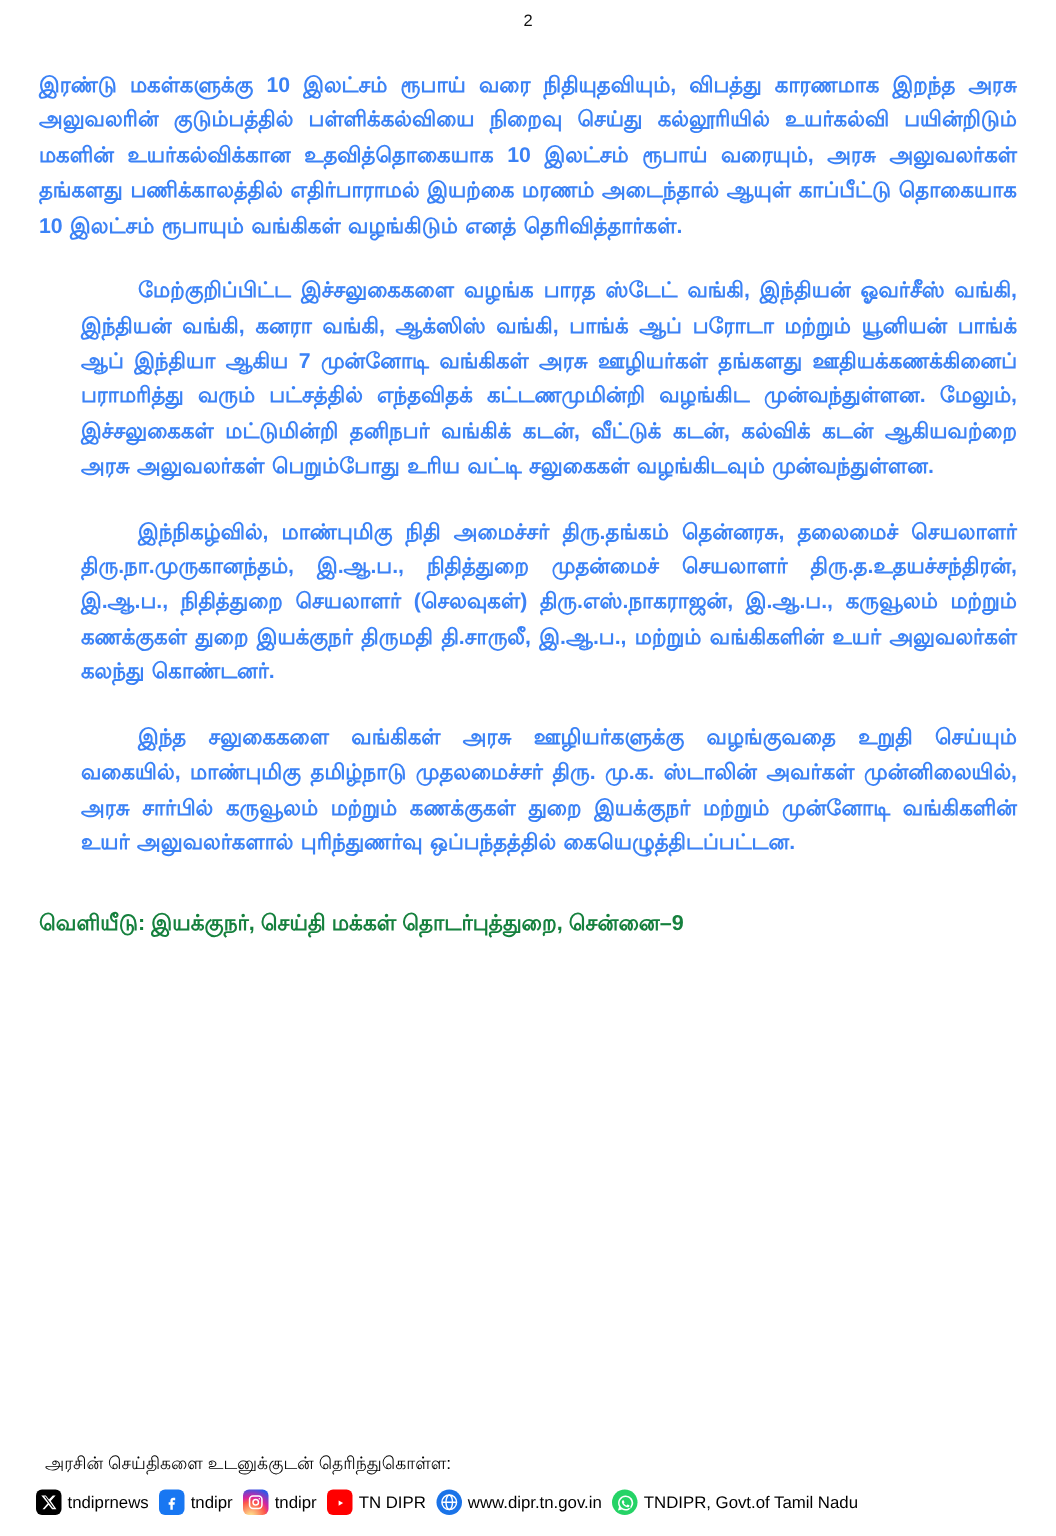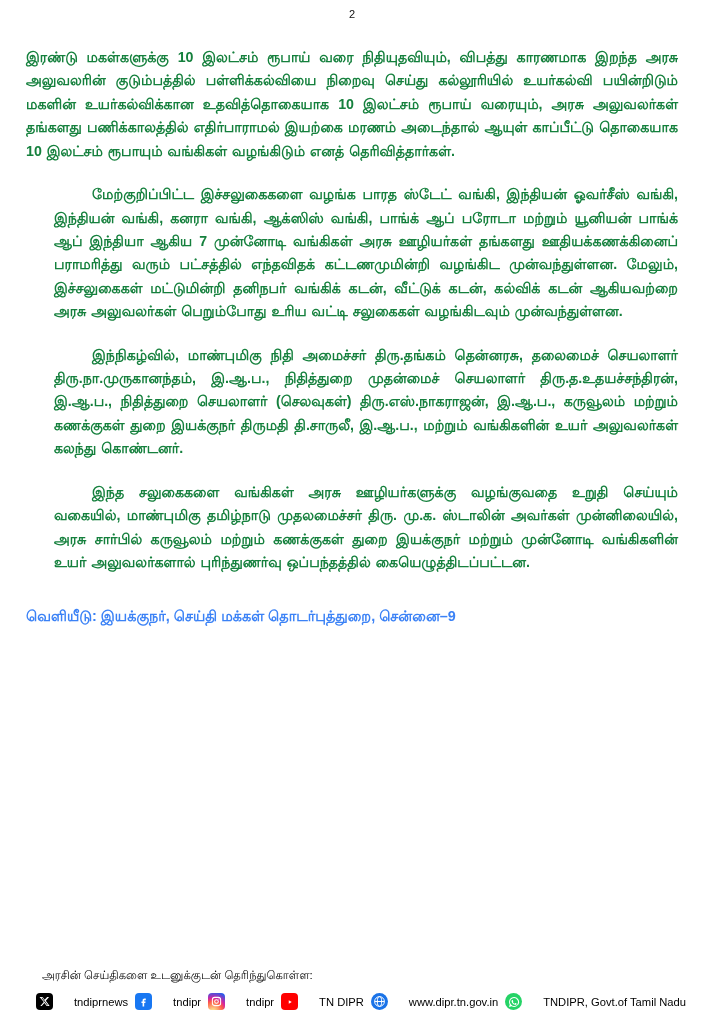--- a/index.html
+++ b/index.html
@@ -30,46 +30,46 @@
     letter-spacing: 0;
   }
   .content {
     padding: 0 26px 0 26px;
   }
   .para {
     font-size: 14.2px;
     line-height: 1.65;
     text-align: justify;
     text-justify: inter-word;
-    color: #15803d;
+    color: #3b82f6;
     margin: 0 0 20px 0;
     font-weight: 600;
     letter-spacing: 0;
     word-spacing: 1px;
   }
   .para.first {
     margin-top: 26px;
   }
   .para.indent {
     text-indent: 38px;
     margin-left: 28px;
   }
   .para.gap-big {
     margin-bottom: 30px;
   }
   .release-line {
     font-size: 14.4px;
     font-weight: 700;
-    color: #3b82f6;
+    color: #15803d;
     margin: 32px 0 0 0;
     line-height: 1.5;
   }
   .footer {
     position: absolute;
-    left: 12px;
+    left: 0;
     right: 0;
     bottom: 14px;
     padding: 0 24px;
     box-sizing: border-box;
   }
   .footer-note {
     font-size: 11.5px;
     color: #000;
     margin-bottom: 10px;
     padding-left: 6px;
@@ -77,21 +77,21 @@
   .social-row {
     display: flex;
     align-items: center;
     gap: 7px;
     flex-wrap: nowrap;
     font-size: 11px;
   }
   .social-item {
     display: flex;
     align-items: center;
-    gap: 21px;
+    gap: 4px;
     white-space: nowrap;
   }
   .social-item .handle {
     font-size: 11.2px;
     color: #000;
     font-weight: 500;
   }
   .ico {
     width: 17px;
     height: 17px;

